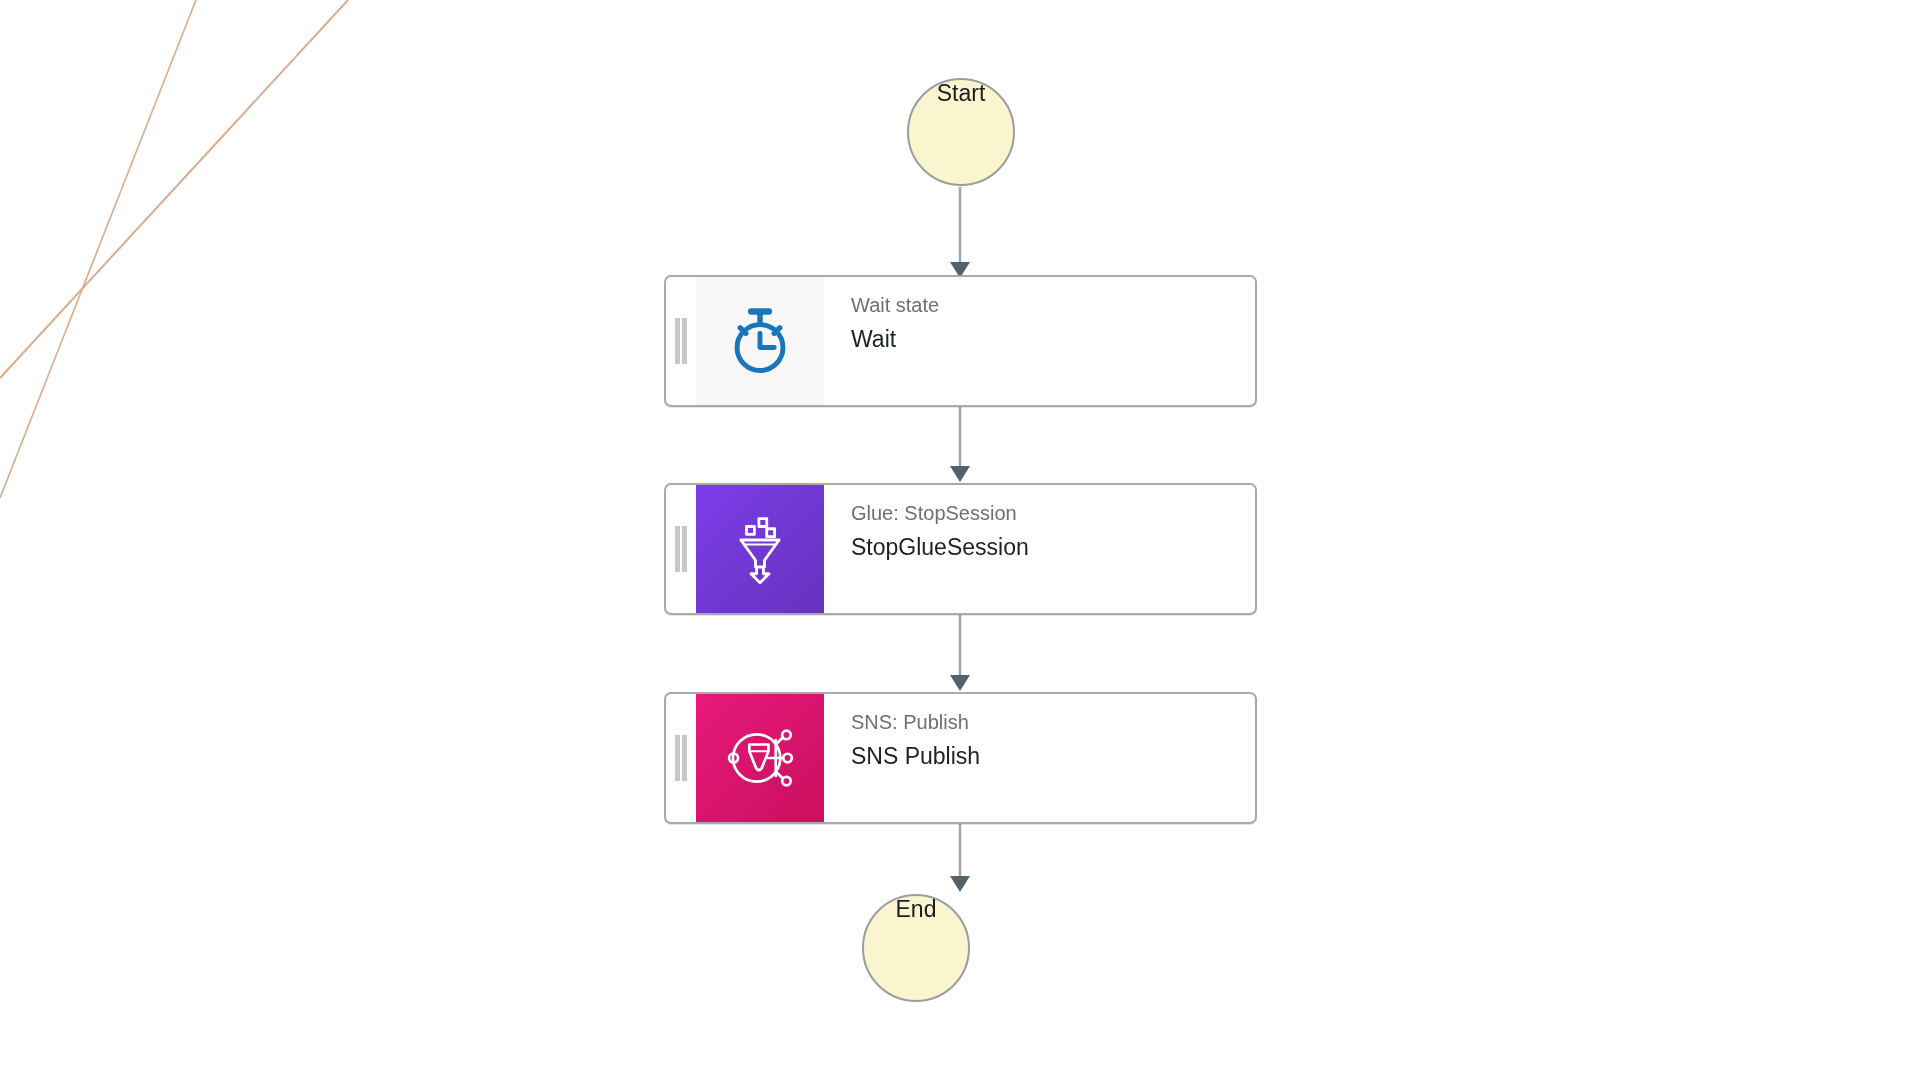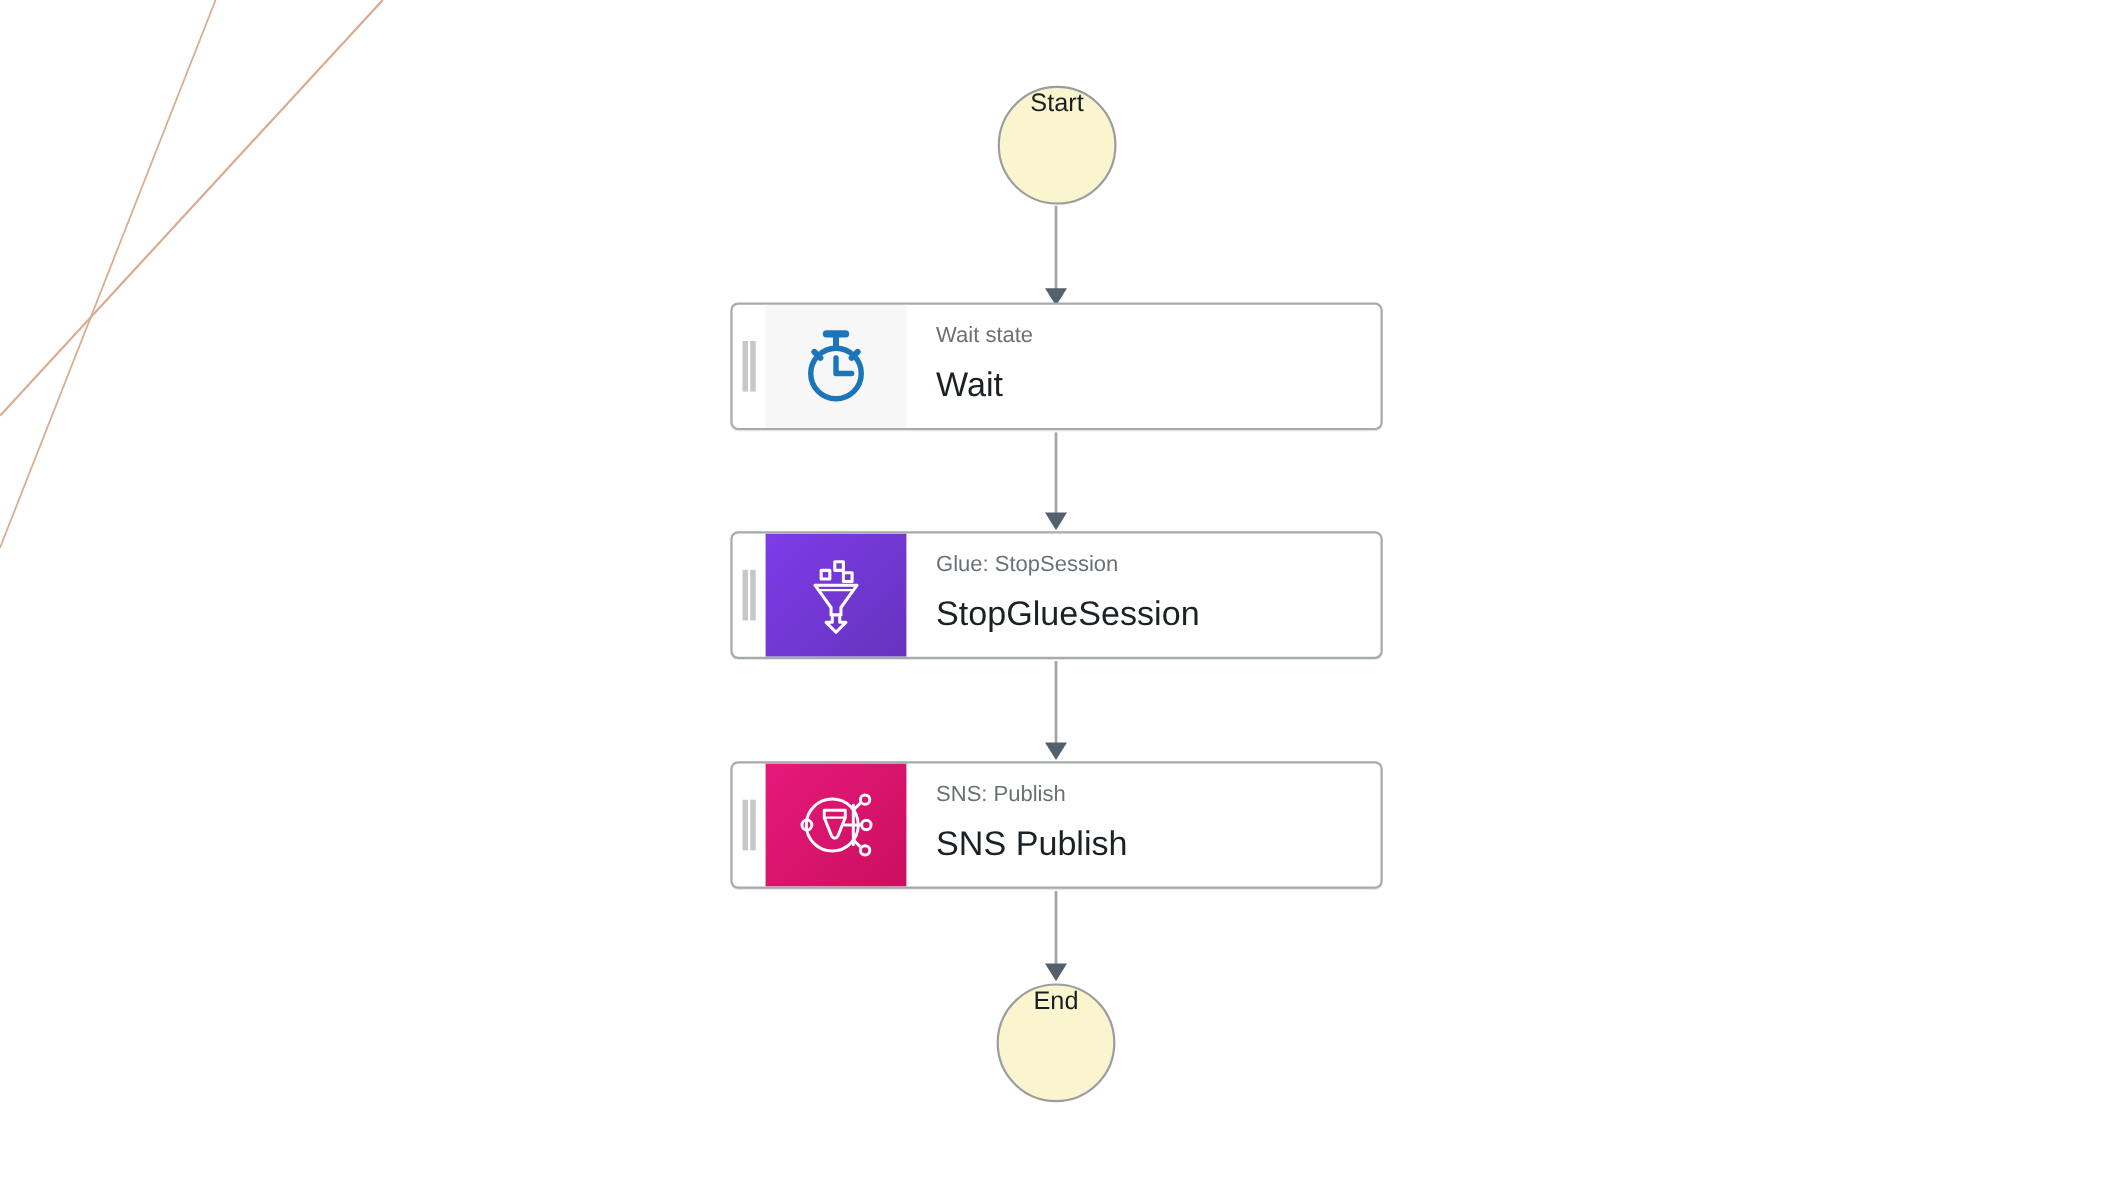--- a/index.html
+++ b/index.html
@@ -42,25 +42,25 @@
     position:absolute;
     width:108px;height:108px;
     border-radius:50%;
     background:var(--terminal-fill);
     border:2px solid var(--terminal-border);
     box-sizing:border-box;
     display:flex;align-items:flex-start;justify-content:center;
     font-size:23px;color:var(--terminal-text);
   }
   .terminal.start{left:907px;top:78px;}
-  .terminal.end{left:906px;top:894px;}
+  .terminal.end{left:862px;top:894px;}
 
   .state-box{
     position:absolute;
-    left:664px;width:593px;height:116px;
+    left:664px;width:593px;height:132px;
     box-sizing:border-box;
     background:#ffffff;
     border:2px solid var(--box-border);
     border-radius:7px;
     box-shadow:0 1px 0 rgba(0,0,0,0.10);
     display:flex;align-items:stretch;
     overflow:hidden;
   }
   .state-box.wait{top:275px;}
   .state-box.glue{top:483px;}
@@ -86,22 +86,22 @@
   .icon-stroke{fill:none;stroke-linejoin:round;stroke-linecap:round;}
 
   .labels{
     flex:1;
     padding:16px 10px 0 27px;
   }
   .labels .type{
     font-size:20px;line-height:24px;color:var(--label-type);
   }
   .labels .name{
-    margin-top:18px;
-    font-size:31px;line-height:30px;color:var(--label-name);
+    margin-top:7px;
+    font-size:23px;line-height:30px;color:var(--label-name);
   }
 </style>
 </head>
 <body>
 
 <div class="canvas">
 
   <svg class="deco" width="420" height="540" viewBox="0 0 420 540" aria-hidden="true">
     <line class="deco-line" x1="196" y1="0" x2="0" y2="498" stroke-width="1.6"></line>
     <line class="deco-line" x1="348" y1="0" x2="0" y2="378" stroke-width="2"></line>

